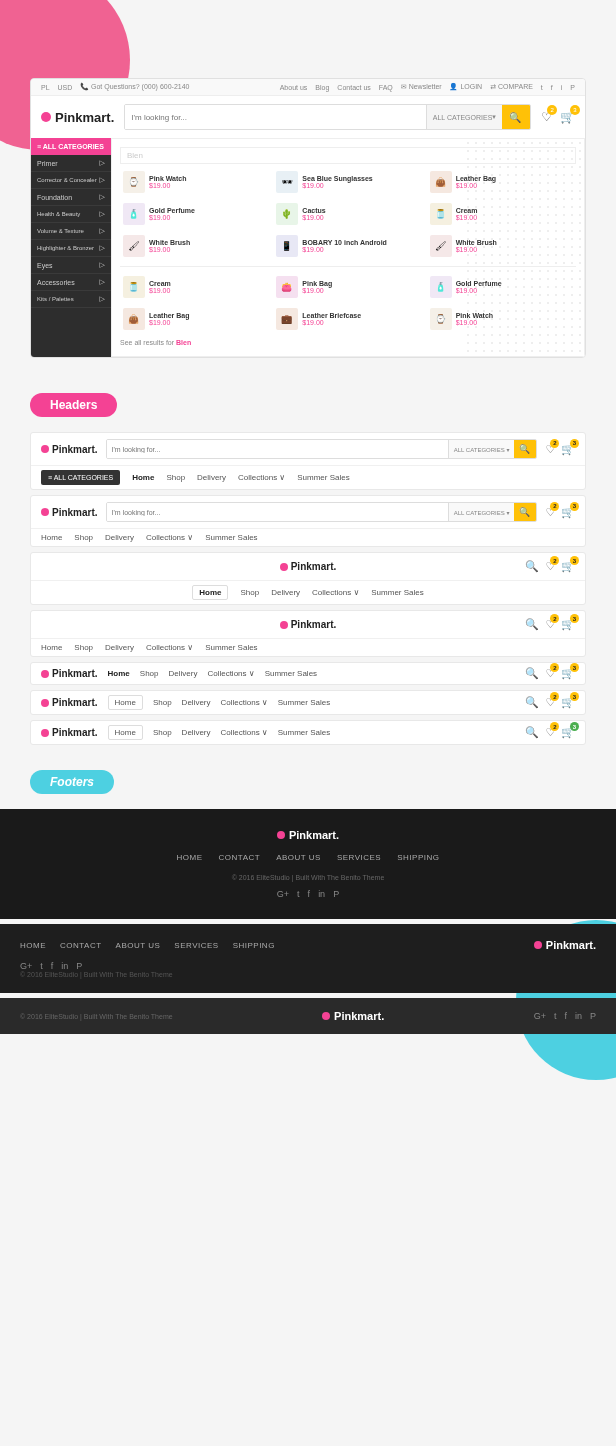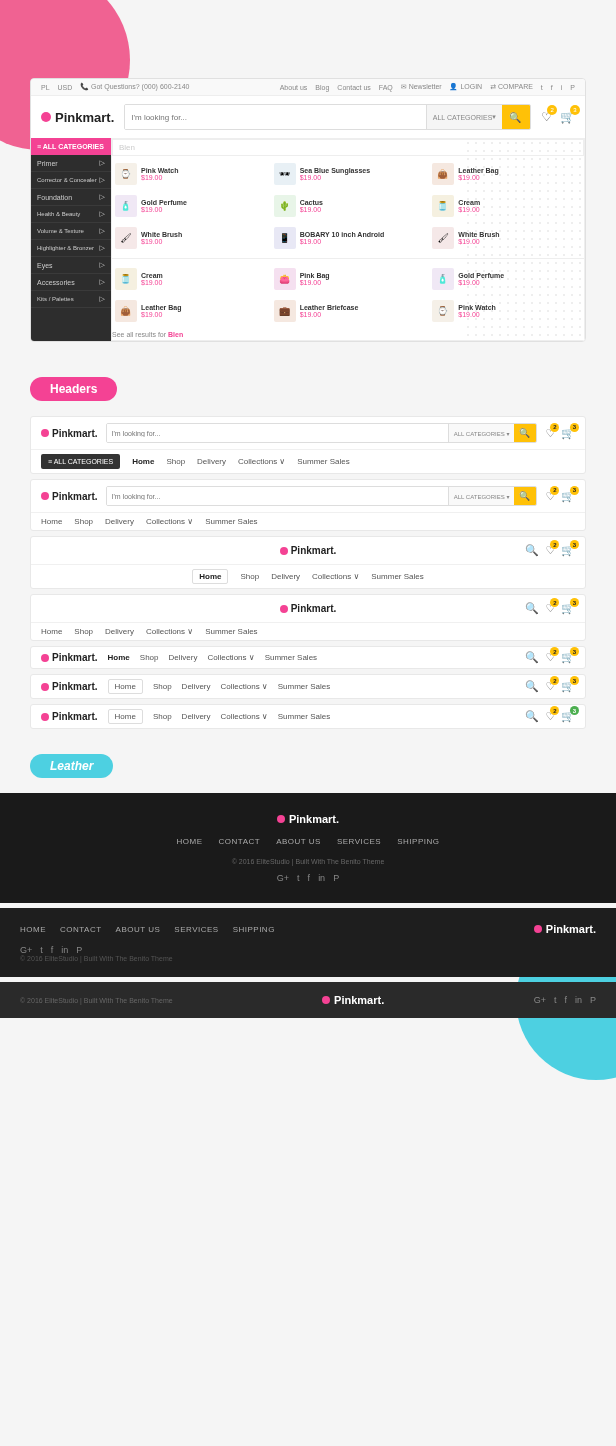--- a/index.html
+++ b/index.html
@@ -191,20 +191,21 @@
       color: #ccc;
       border-bottom: 1px solid #3a3a3a;
       display: flex;
       justify-content: space-between;
       align-items: center;
     }
     .menu-dropdown {
       flex: 1;
       background: #fff;
       border: 1px solid #eee;
+      padding: 8px;
       display: grid;
       grid-template-columns: repeat(3, 1fr);
       gap: 4px;
     }
     .menu-item-row {
       display: flex;
       align-items: center;
       gap: 4px;
       padding: 3px;
     }
@@ -923,21 +924,21 @@
     </div>
     <div class="hv-icons">
       <div class="hv-icon">🔍</div>
       <div class="hv-icon" style="position:relative;">♡<span class="badge2">2</span></div>
       <div class="hv-icon" style="position:relative;">🛒<span class="badge2 badge2g">3</span></div>
     </div>
   </div>
 </div>
 
 <div style="position:relative;z-index:1;margin-top:10px;">
-  <span class="section-label teal">Leather</span>
+  <span class="section-label teal">Footers</span>
 </div>
 
 <div class="footer-variant">
   <div class="footer-dark">
     <div class="footer-logo">
       <div style="width:8px;height:8px;background:#f44294;border-radius:50%;"></div>
       <span>Pinkmart.</span>
     </div>
     <div class="footer-nav">
       <a href="#">HOME</a>

